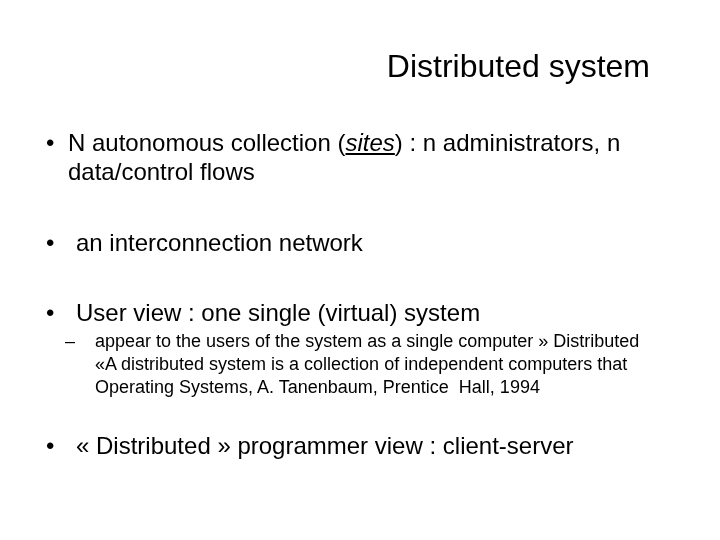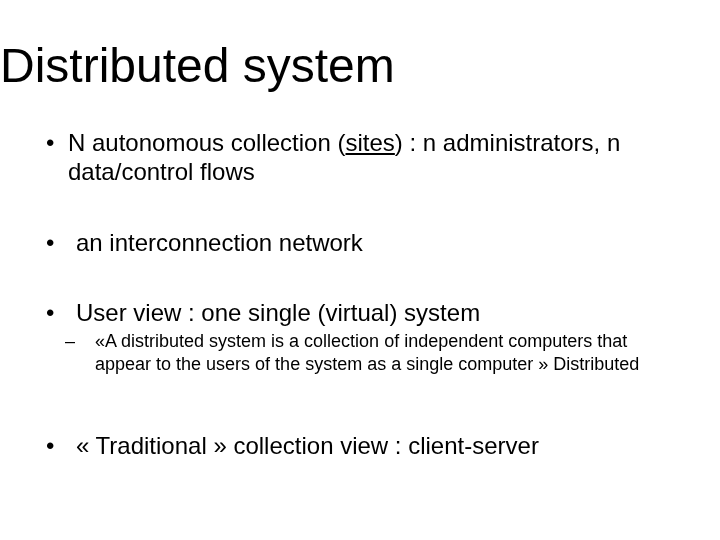--- a/index.html
+++ b/index.html
@@ -19,22 +19,22 @@
     position: absolute;
     left: 0; top: 0;
     width: 720px; height: 540px;
     background: #ffffff;
   }
   .slide-title {
     position: absolute;
     top: 45px;
     left: 0;
     width: 650px;
-    text-align: left;
-    font-size: 48px;
+    text-align: right;
+    font-size: 32px;
     line-height: 42px;
     white-space: nowrap;
   }
   .bullet-row {
     position: absolute;
     left: 0;
     width: 720px;
     font-size: 24px;
     line-height: 29px;
   }
@@ -48,20 +48,21 @@
     left: 68px;
     top: 0;
     width: 580px;
   }
   .bullet-text.nowrap { white-space: nowrap; width: auto; margin-left: 8px; }
   #bullet-1 { top: 128px; }
   #bullet-2 { top: 228px; }
   #bullet-3 { top: 298px; }
   #bullet-4 { top: 431px; }
   .emph {
+    font-style: italic;
     text-decoration: underline;
   }
   .quote-block {
     position: absolute;
     left: 0;
     top: 330px;
     width: 720px;
     font-size: 18px;
     line-height: 23px;
   }
@@ -97,23 +98,24 @@
   </div>
 
   <div class="bullet-row" id="bullet-3">
     <span class="bullet-marker">•</span>
     <div class="bullet-text nowrap">User view : one single (virtual) system</div>
   </div>
 
   <div class="quote-block">
     <span class="dash-marker">–</span>
     <div class="quote-lines">
+      <div class="quote-line">appear to the users of the system as a single computer » Distributed</div>
       <div class="quote-line">«A distributed system is a collection of independent computers that</div>
-      <div class="quote-line">appear to the users of the system as a single computer » Distributed</div>
+      <div class="quote-line">Operating Systems, A. Tanenbaum, Prentice  Hall, 1994</div>
     </div>
   </div>
 
   <div class="bullet-row" id="bullet-4">
     <span class="bullet-marker">•</span>
-    <div class="bullet-text nowrap">« Traditional » collection view : client-server</div>
+    <div class="bullet-text nowrap">« Distributed » programmer view : client-server</div>
   </div>
 
 </div>
 
 </body></html>

